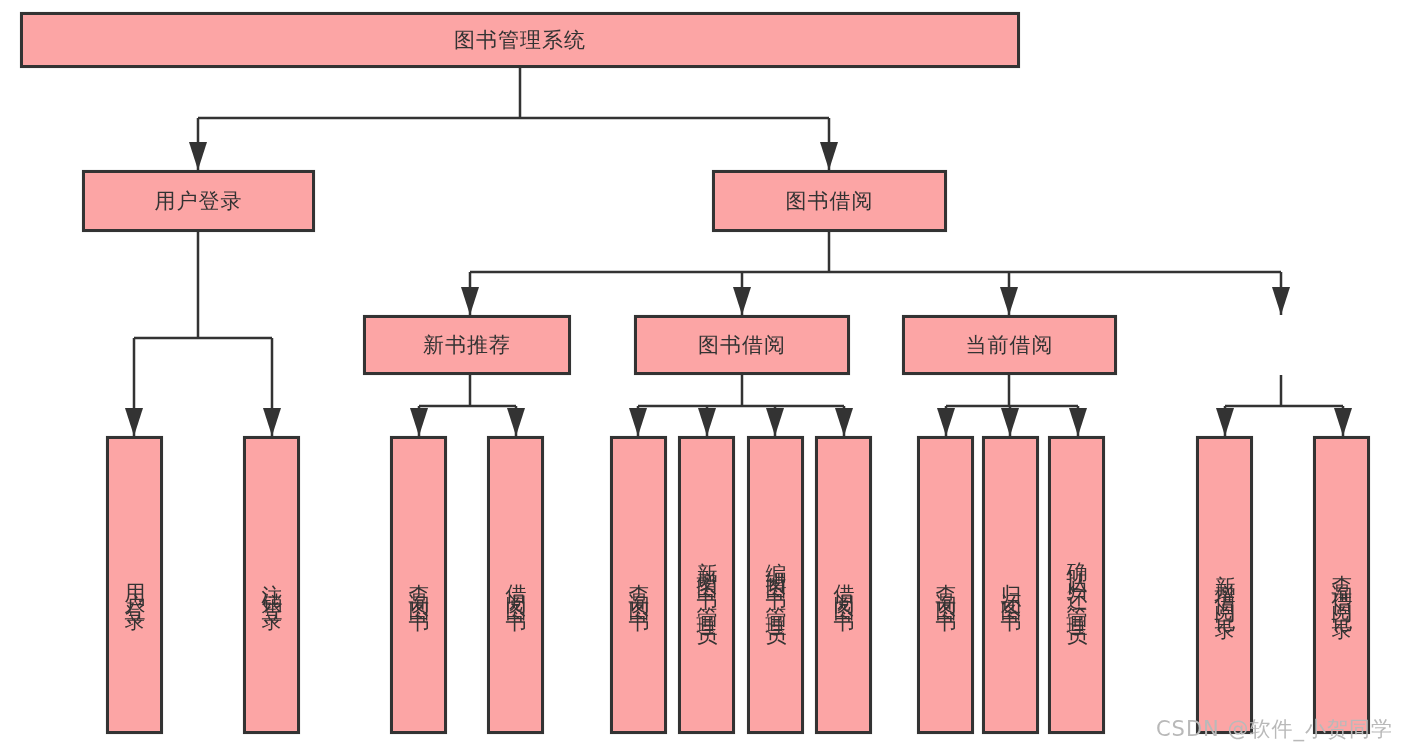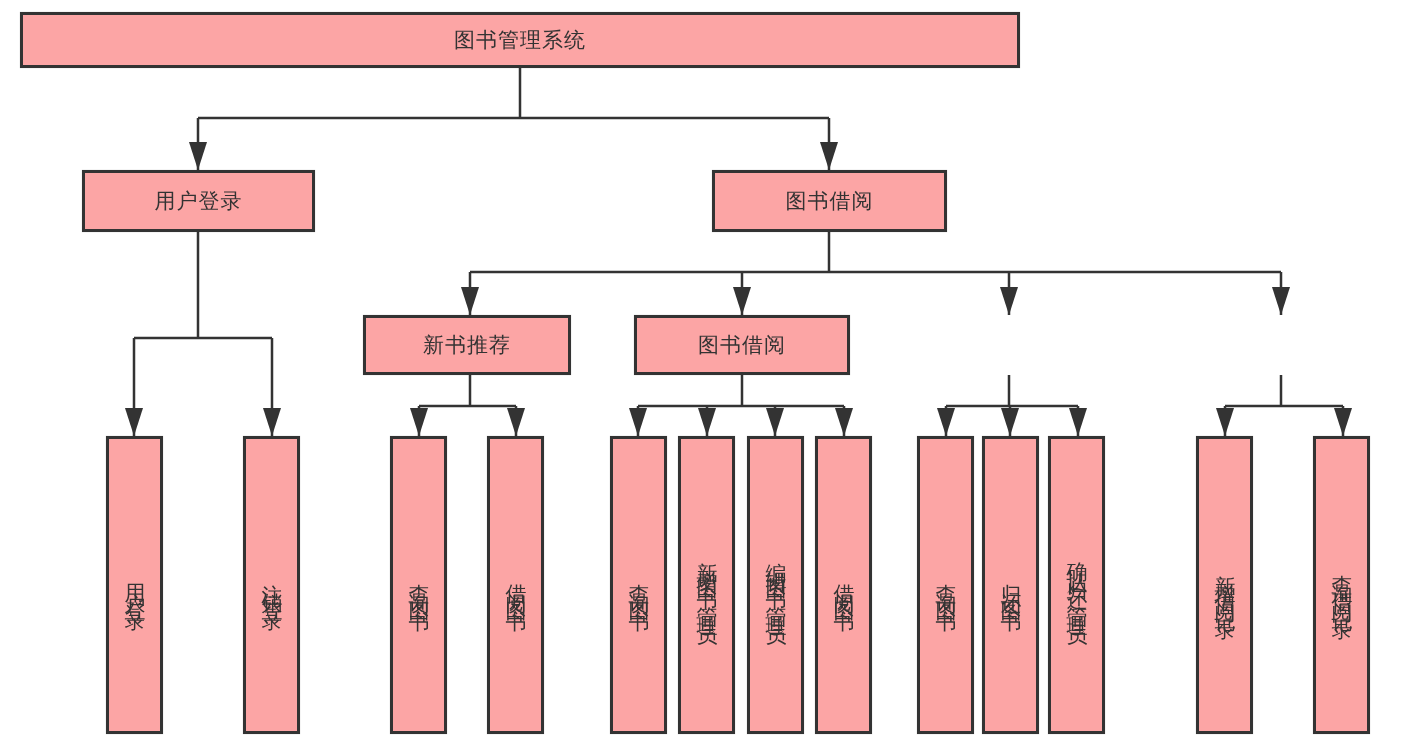--- a/index.html
+++ b/index.html
@@ -91,20 +91,21 @@
     </g>
   </svg>
 
   <div class="node root">图书管理系统</div>
 
   <div class="node lvl2" style="left:82px;width:233px">用户登录</div>
   <div class="node lvl2" style="left:712px;width:235px">图书借阅</div>
 
   <div class="node lvl3" style="left:363px;width:208px">新书推荐</div>
   <div class="node lvl3" style="left:634px;width:216px">图书借阅</div>
+  <div class="node lvl3" style="left:902px;width:215px">当前借阅</div>
 
   <div class="node leaf" style="left:106px">
     <span class="vtext">用户登录</span>
   </div>
   <div class="node leaf" style="left:243px">
     <span class="vtext">注销登录</span>
   </div>
 
   <div class="node leaf" style="left:390px">
     <span class="vtext">查询图书</span>
@@ -136,14 +137,15 @@
     <span class="vtext">确认归还（管理员）</span>
   </div>
 
   <div class="node leaf" style="left:1196px">
     <span class="vtext">新增借阅记录</span>
   </div>
   <div class="node leaf" style="left:1313px">
     <span class="vtext">查询借阅记录</span>
   </div>
 
+  <div id="watermark">CSDN @软件_小贺同学</div>
 
 </div>
 
 </body></html>

